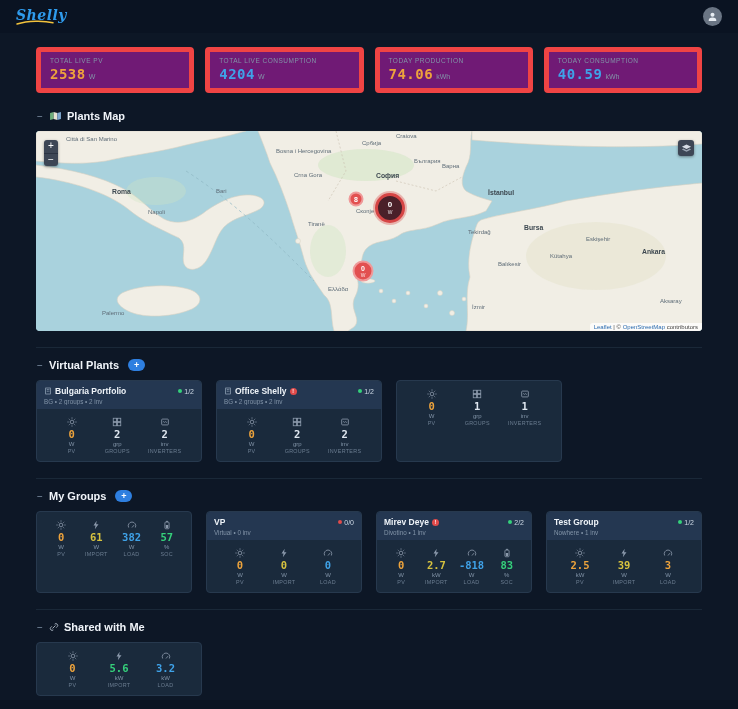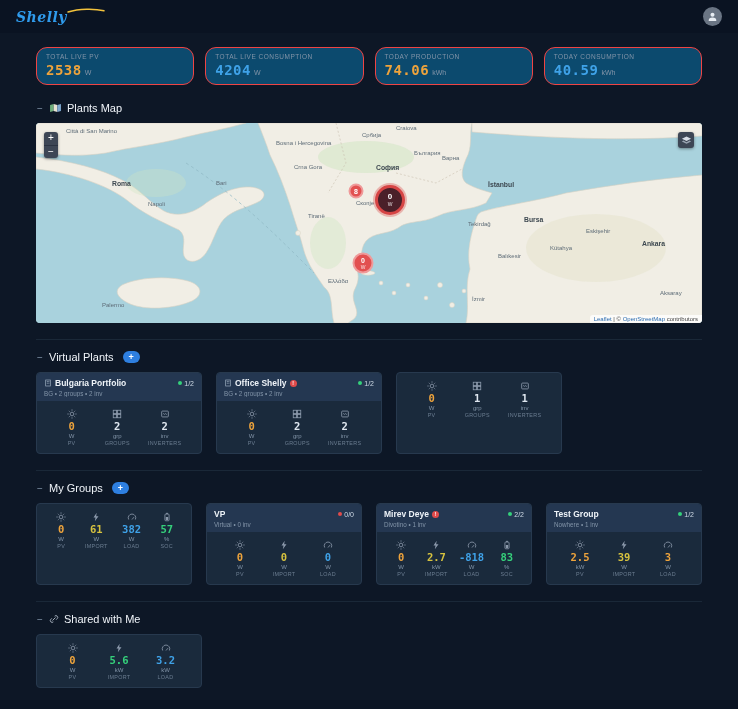--- a/index.html
+++ b/index.html
@@ -1,35 +1,35 @@
 <!DOCTYPE html>
 <html><head>
 <meta charset="utf-8">
 <style>
 *{margin:0;padding:0;box-sizing:border-box}
 html,body{width:738px;height:709px;background:#0d1726;overflow:hidden}
 body{font-family:"Liberation Sans",sans-serif;color:#e7edf4;position:relative;font-size:10px}
 .topbar{height:33px;background:#0a1322;display:flex;align-items:center;justify-content:space-between;padding:0 16px}
-.logo-wrap{display:flex;flex-direction:row;line-height:1}
+.logo-wrap{display:flex;flex-direction:column;line-height:1}
 .logo-text{font-family:"DejaVu Serif",serif;font-style:italic;font-weight:700;font-size:14px;color:#2f9bec;letter-spacing:.5px}
 .logo-swoosh{margin-top:-2px}
 .avatar{width:19px;height:19px;border-radius:50%;background:#6a7584;display:flex;align-items:center;justify-content:center;cursor:pointer}
 .page{padding:0 36px;position:relative}
 .stats-row{display:flex;gap:11px;margin-top:14px}
-.stat-card{flex:1;background:#0c4a6e;border:1px solid #ef4444;border-radius:11px;padding:5px 9px 6px}
+.stat-card{flex:1;background:#701a75;border:5px solid #ef4444;border-radius:4px;padding:5px 9px 6px}
 .stat-label{font-size:6.5px;letter-spacing:.5px;color:#8294a8}
 .stat-line{margin-top:2px;display:flex;align-items:baseline;gap:3px}
 .stat-value{font-family:"DejaVu Sans Mono",monospace;font-weight:700;font-size:14px;letter-spacing:.5px}
 .stat-unit{font-size:7px;color:#8294a8}
 .v-orange{color:#eda33c}.v-blue{color:#3fa2e8}.v-green{color:#35d07b}.v-yellow{color:#d6c23f}.v-white{color:#dfe7f0}
 .section{margin-top:16px;border-top:1px solid #1a2838;padding-top:11px}
 .section.first{border-top:none;padding-top:0}
 .sec-head{display:flex;align-items:center;gap:5px}
 .collapse{color:#8294a8;font-size:10px;cursor:pointer;width:8px;text-align:center}
-.sec-title{font-size:11px;font-weight:400;color:#f0f4f9}
+.sec-title{font-size:11px;font-weight:700;color:#f0f4f9}
 .sec-ico{display:flex;align-items:center}
 .add-chip{margin-left:4px;background:#2e7fe0;color:#fff;width:17px;height:12px;border-radius:6px;font-size:9px;line-height:12px;text-align:center;cursor:pointer;font-weight:700}
 .map-box{margin-top:9px;height:200px;border-radius:4px;position:relative;overflow:hidden;background:#a9d2dd}
 .map-box svg.basemap{position:absolute;inset:0;width:100%;height:100%}
 .maplabel{font-size:6px;fill:#5f6d78}
 .maplabel.big{font-size:6.8px;fill:#3d4850;font-weight:700}
 .zoomctl{position:absolute;top:9px;left:8px;width:14px;background:#3d4655;border-radius:3px;overflow:hidden;box-shadow:0 1px 3px rgba(0,0,0,.4)}
 .zbtn{height:13px;color:#fff;font-size:10px;line-height:12px;text-align:center;cursor:pointer}
 .zbtn+.zbtn{border-top:1px solid #2b3342}
 .layersctl{position:absolute;top:9px;right:8px;width:16px;height:16px;background:#3d4655;border-radius:3px;display:flex;align-items:center;justify-content:center;cursor:pointer;box-shadow:0 1px 3px rgba(0,0,0,.4)}

